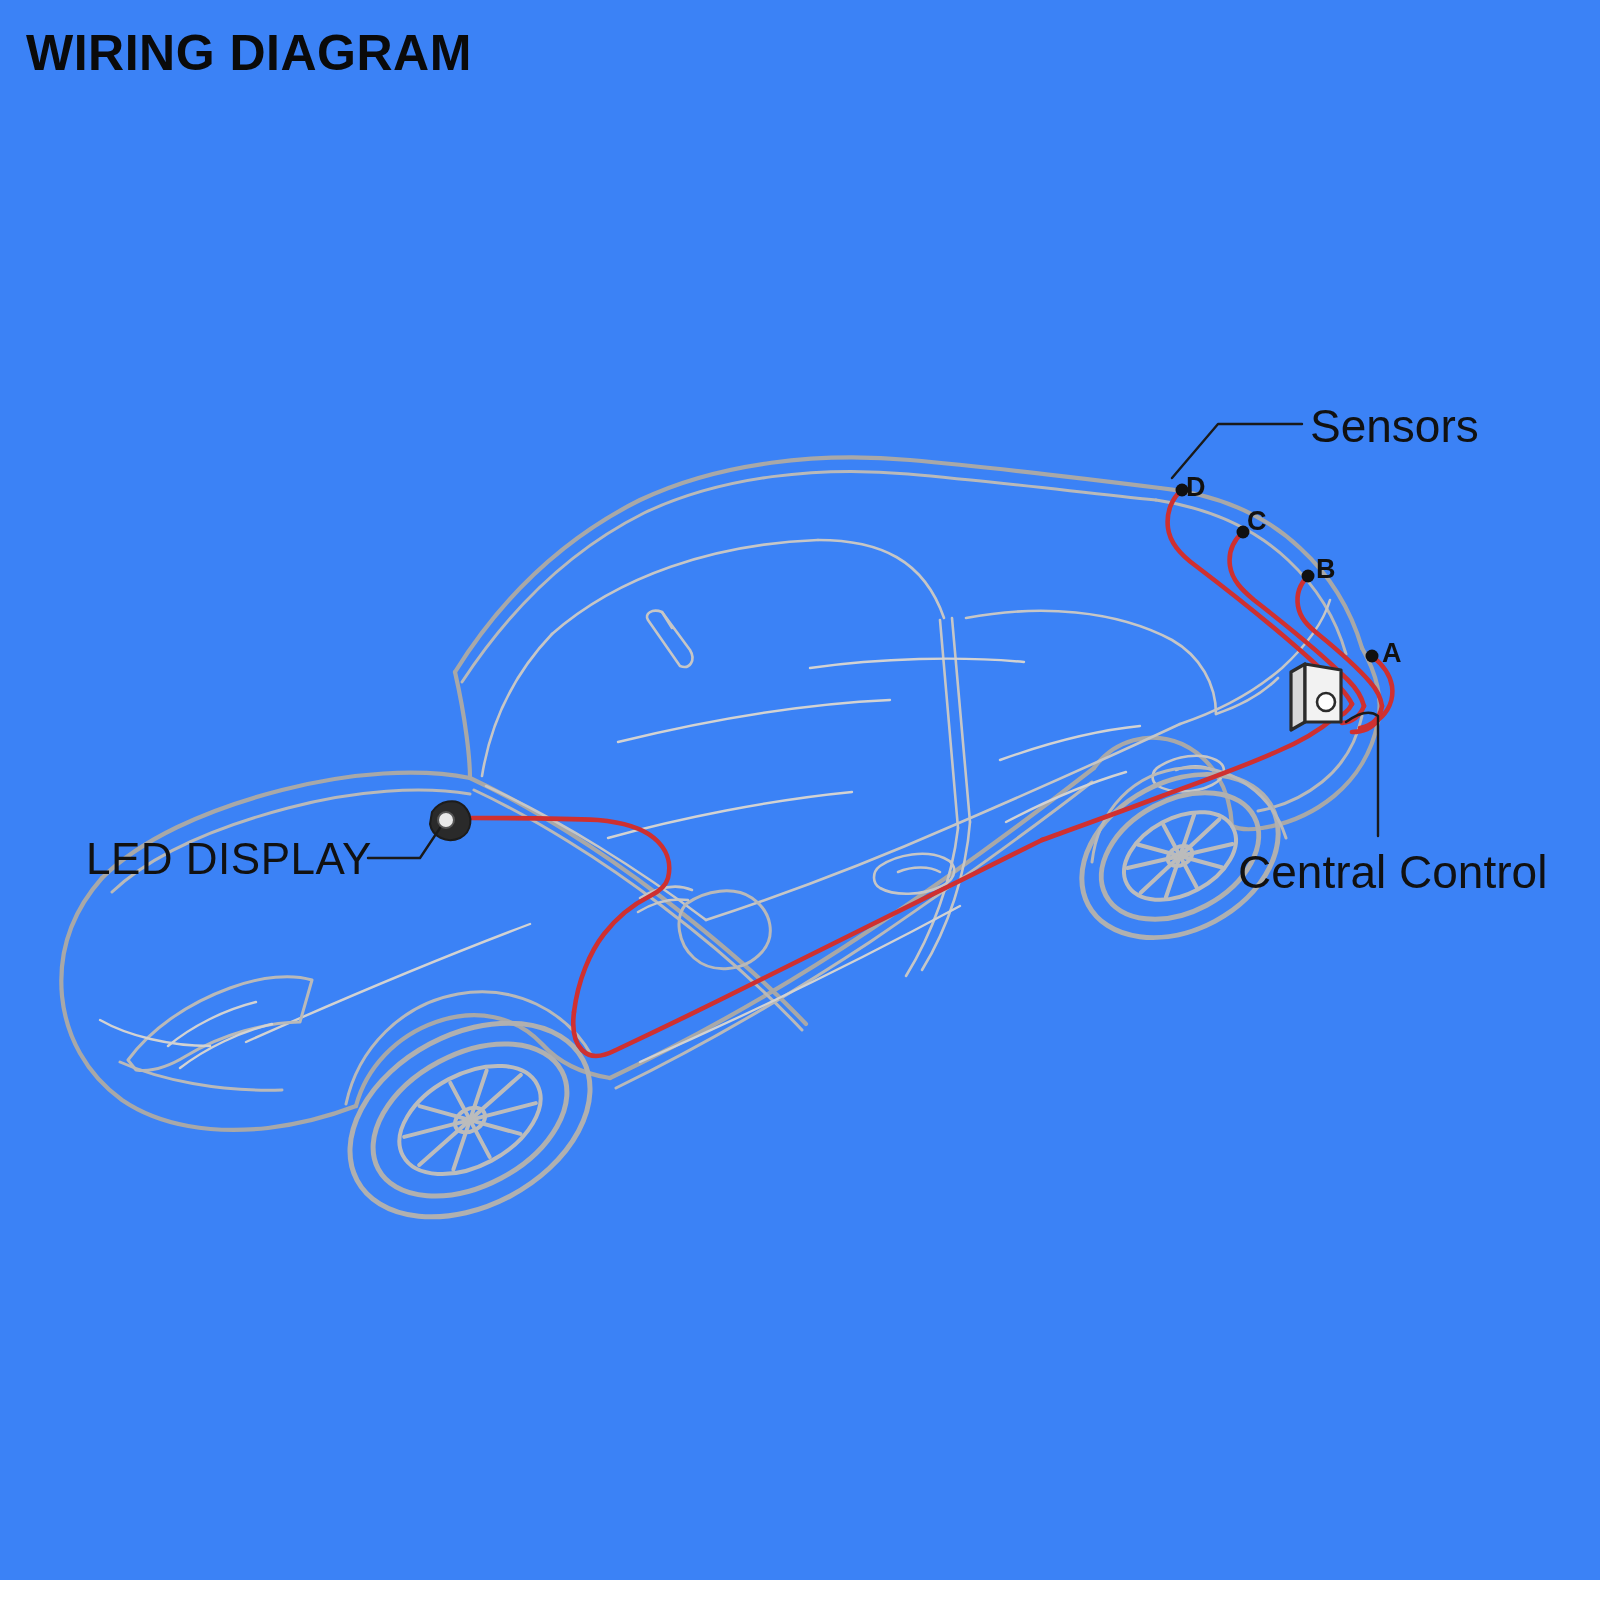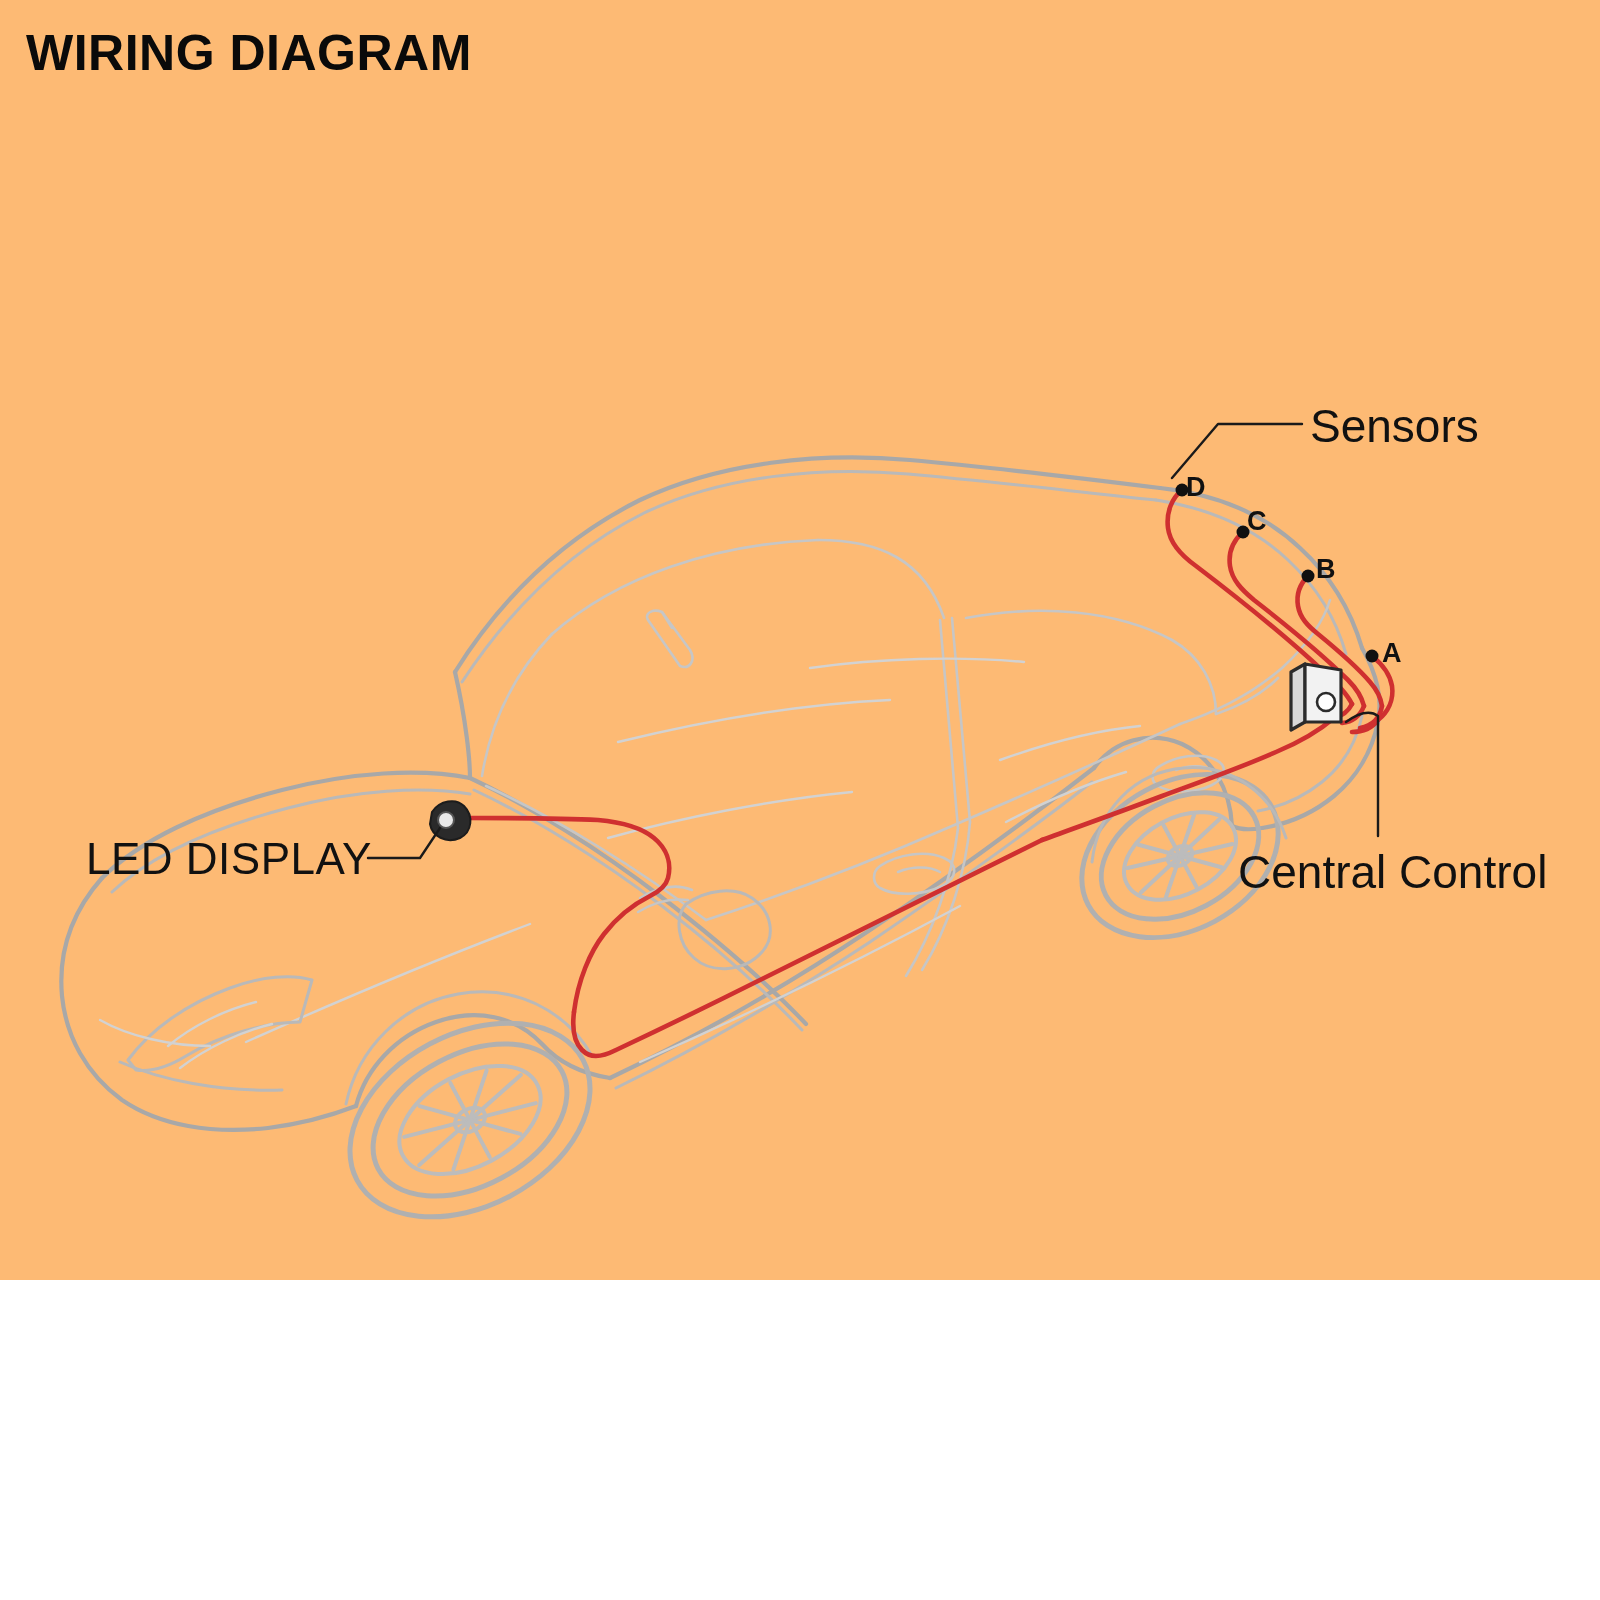--- a/index.html
+++ b/index.html
@@ -3,22 +3,22 @@
 <meta charset="utf-8">
 <style>
   html, body {
     margin: 0;
     padding: 0;
     background: #ffffff;
   }
   #page {
     position: relative;
     width: 1600px;
-    height: 1280px;
-    background: #fdba74;
+    height: 1580px;
+    background: #3b82f6;
     overflow: hidden;
     font-family: "Liberation Sans", sans-serif;
   }
   #title {
     position: absolute;
     left: 26px;
     top: 24px;
     font-family: "Liberation Sans", sans-serif;
     font-size: 50px;
     font-weight: bold;

